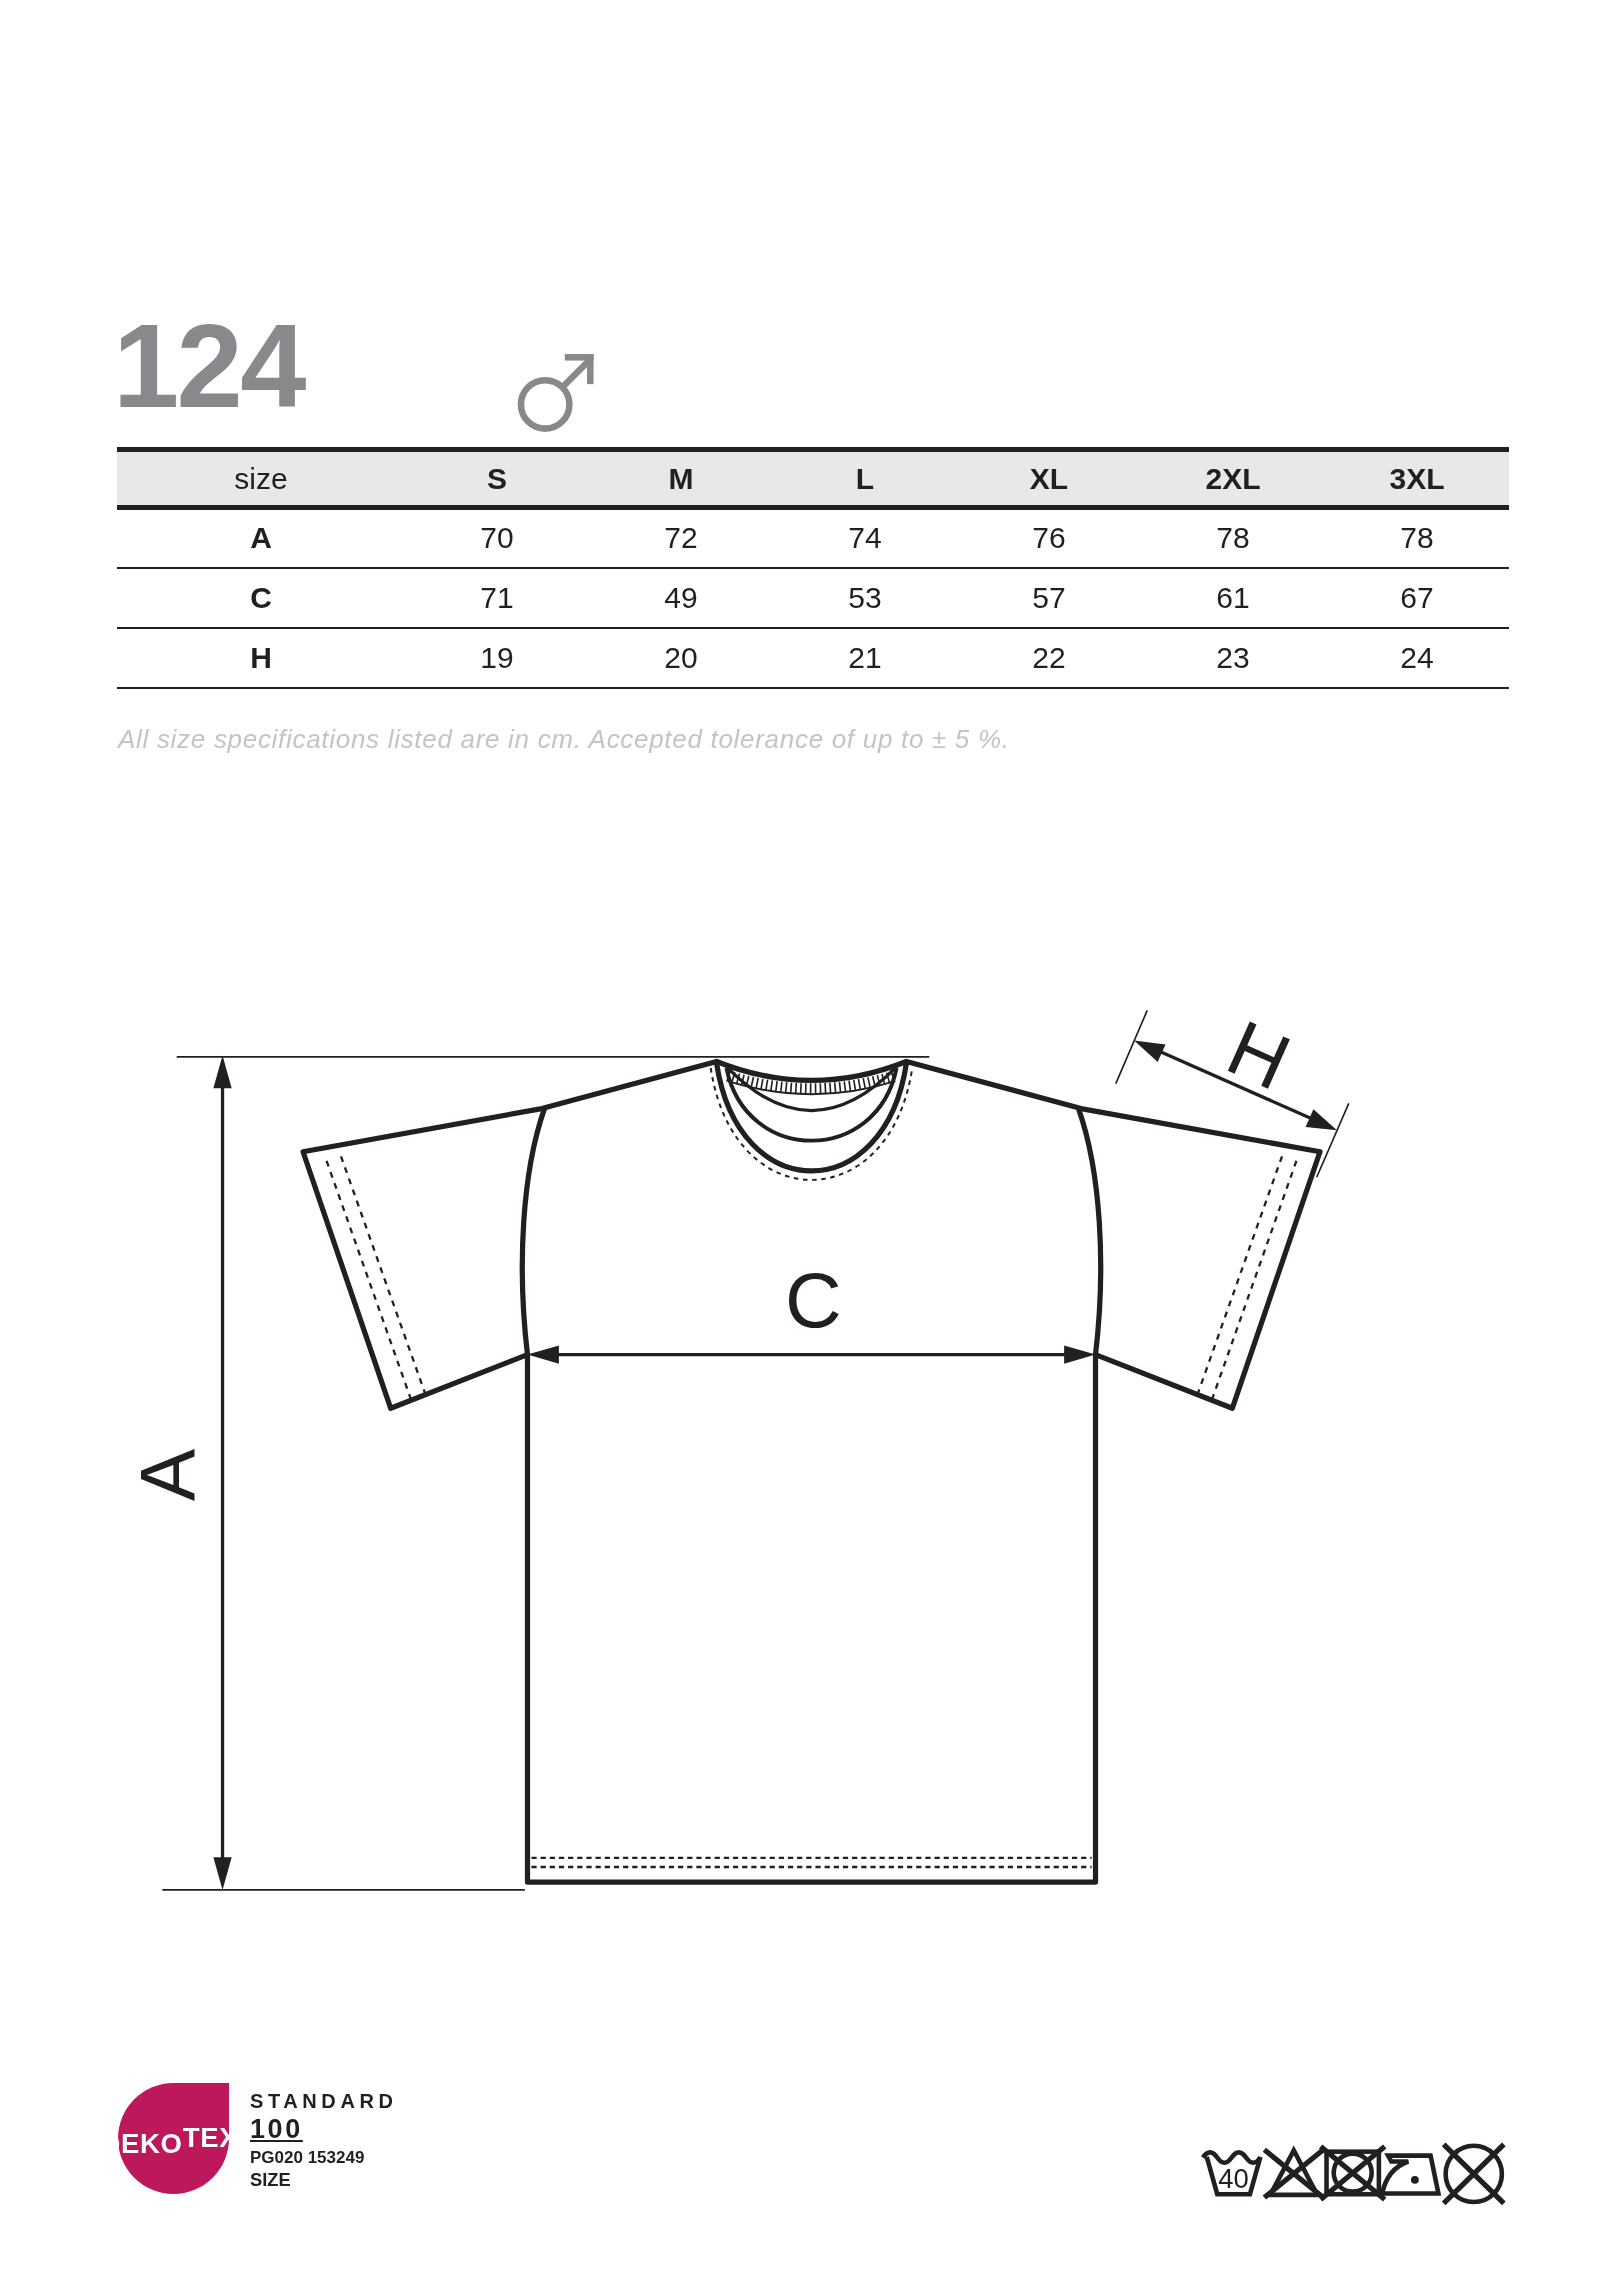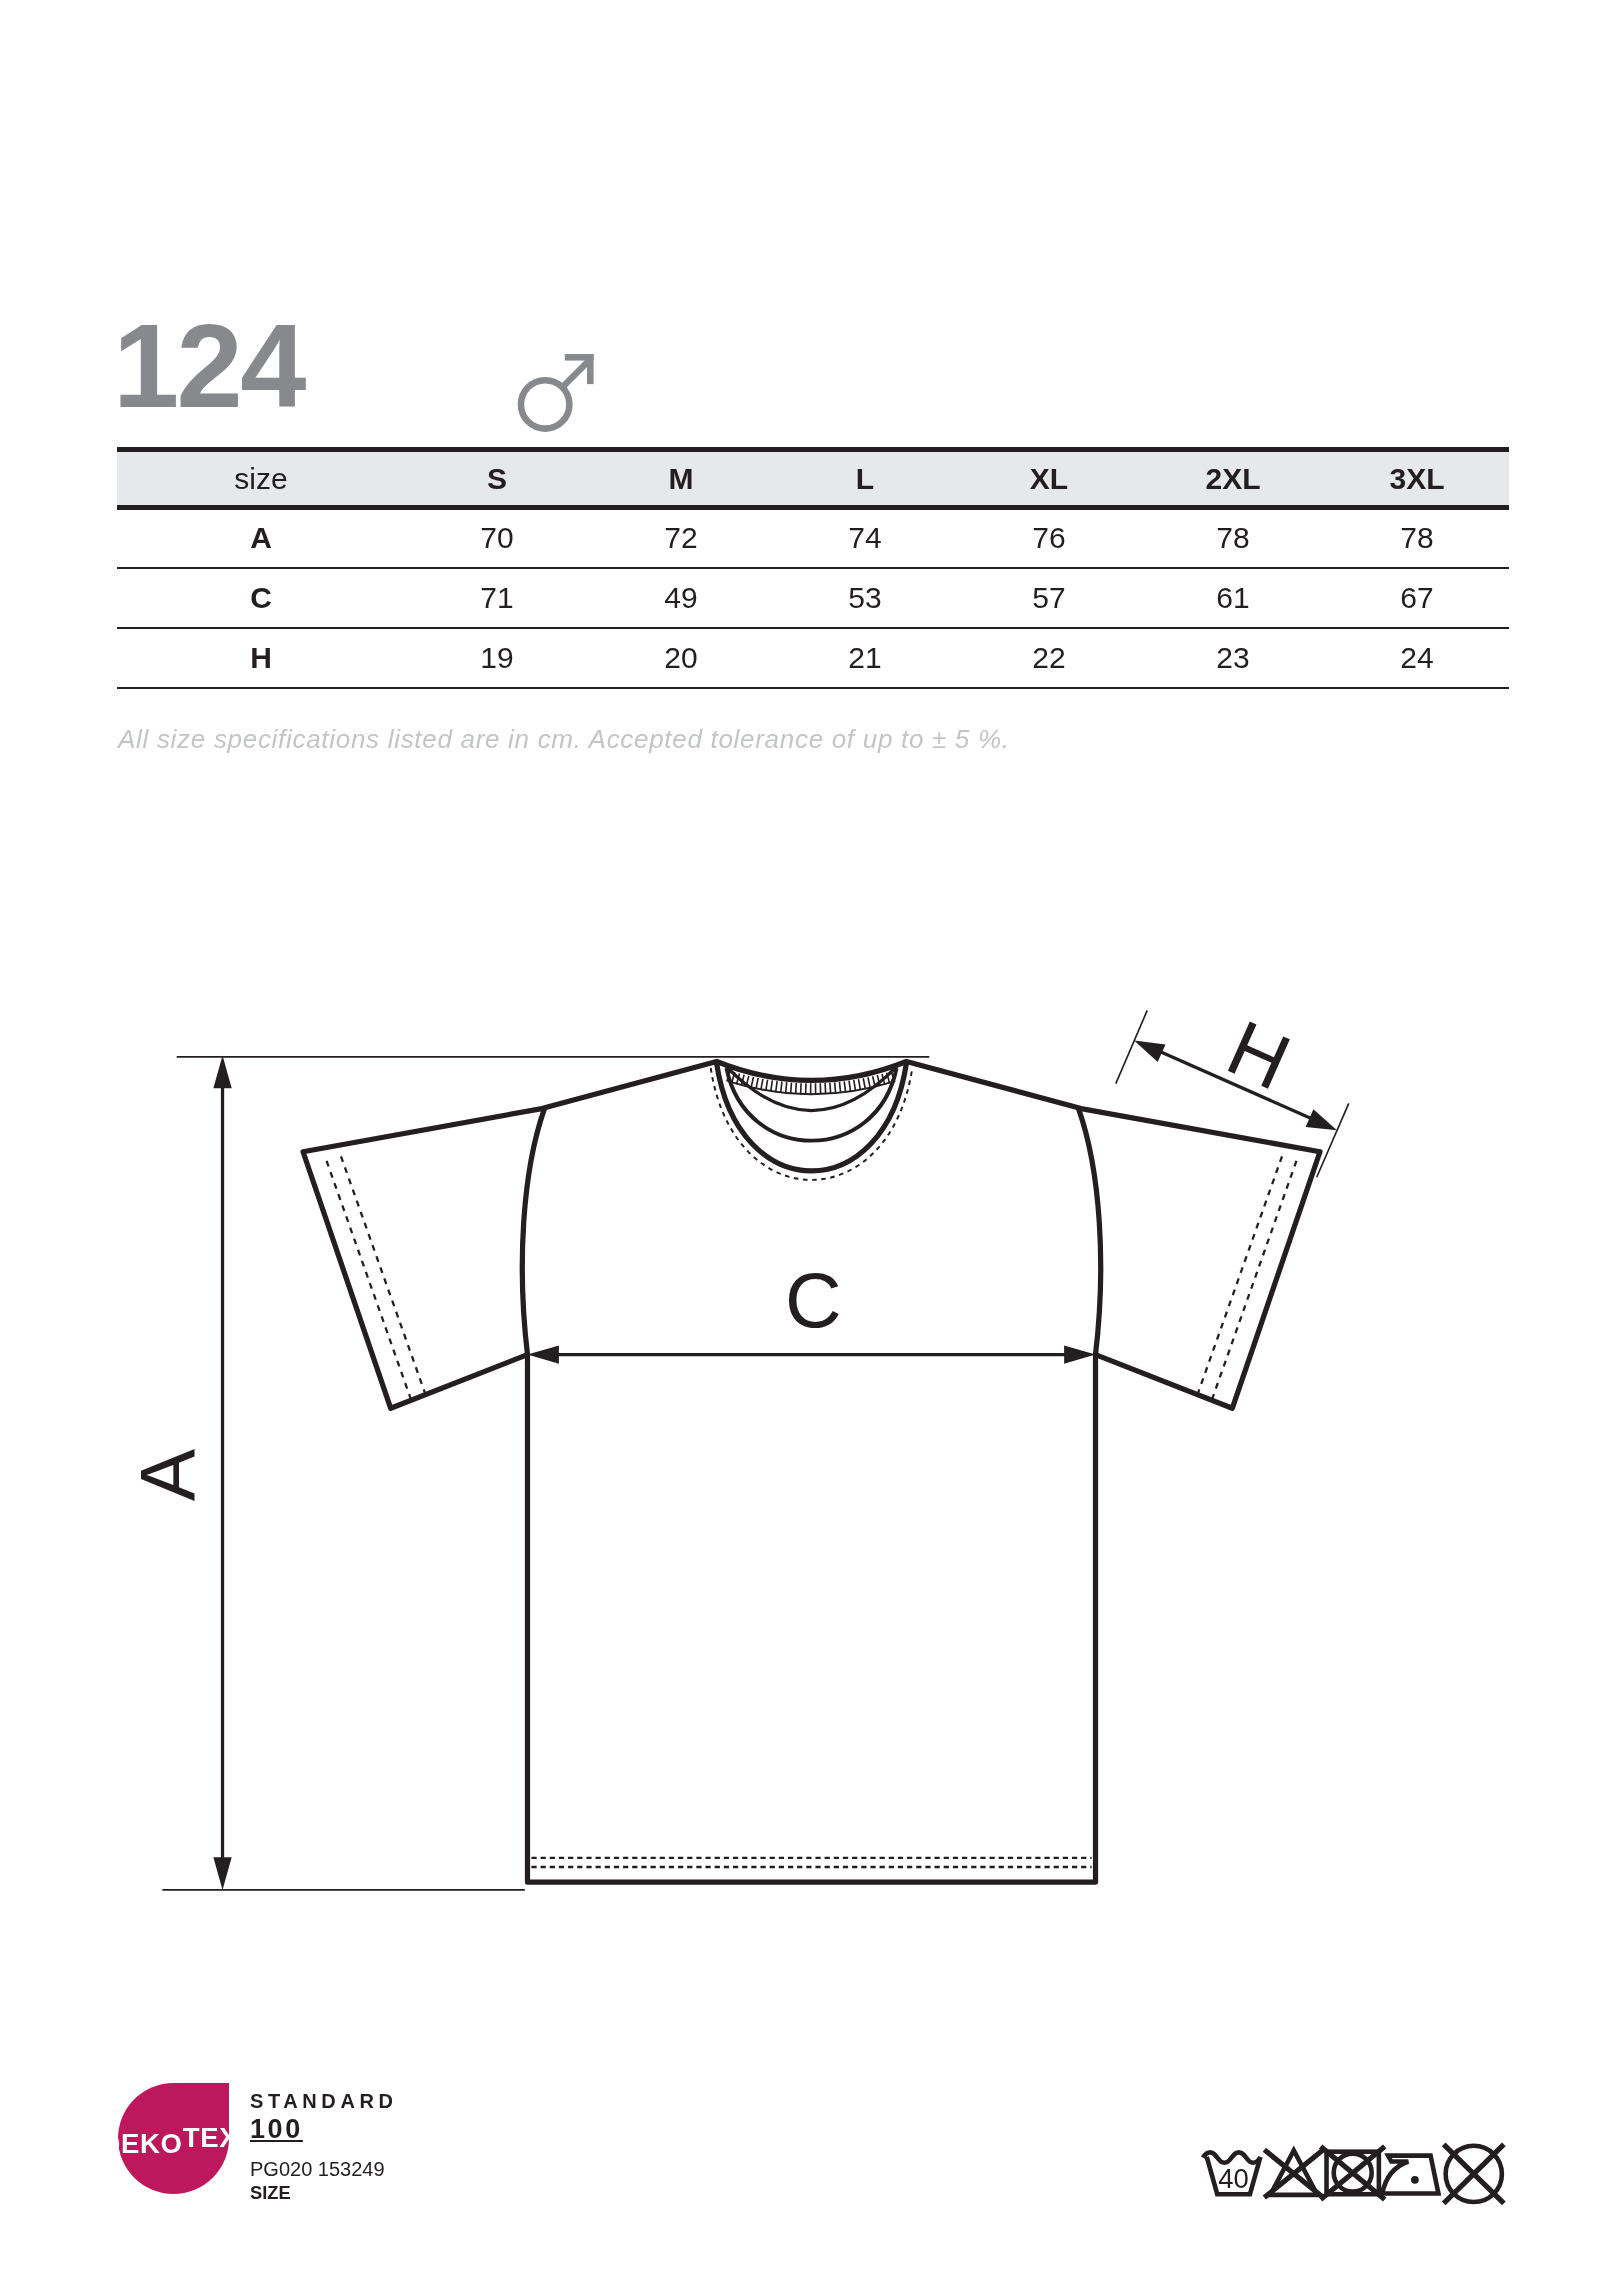--- a/index.html
+++ b/index.html
@@ -44,21 +44,21 @@
     background:#be185d; border-radius:50% 0 50% 50%;
     display:flex; flex-direction:row; align-items:center; justify-content:center;
     color:#ffffff; font-weight:bold; text-align:center;
   }
   .oeko-droplet .l1 { font-size:27.5px; line-height:1.05; letter-spacing:0.7px; margin-top:11.8px; }
   .oeko-droplet .l2 { font-size:27.5px; line-height:1.05; letter-spacing:0.7px;text-align:right; }
   .oeko-droplet sup { font-size:12.4px; vertical-align:super; }
   .oeko-texts { position:absolute; left:132px; top:6.5px; width:148px; color:#231F20; }
   .oeko-standard { font-size:20px; font-weight:bold; letter-spacing:4.6px; }
   .oeko-100 { font-size:27px; font-weight:bold; letter-spacing:2.6px; margin-top:1.3px;text-decoration:underline; }
-  .oeko-cert { font-size:20px; font-weight:normal; margin-top:13px; letter-spacing:0px; }
+  .oeko-cert { font-size:17px; font-weight:bold; margin-top:3px; letter-spacing:0px; }
   .oeko-inst { font-size:18.3px; font-weight:bold; margin-top:1.3px; }
 </style>
 </head>
 <body>
 
 <div class="page">
 
   <div class="product-code">124</div>
 
 

